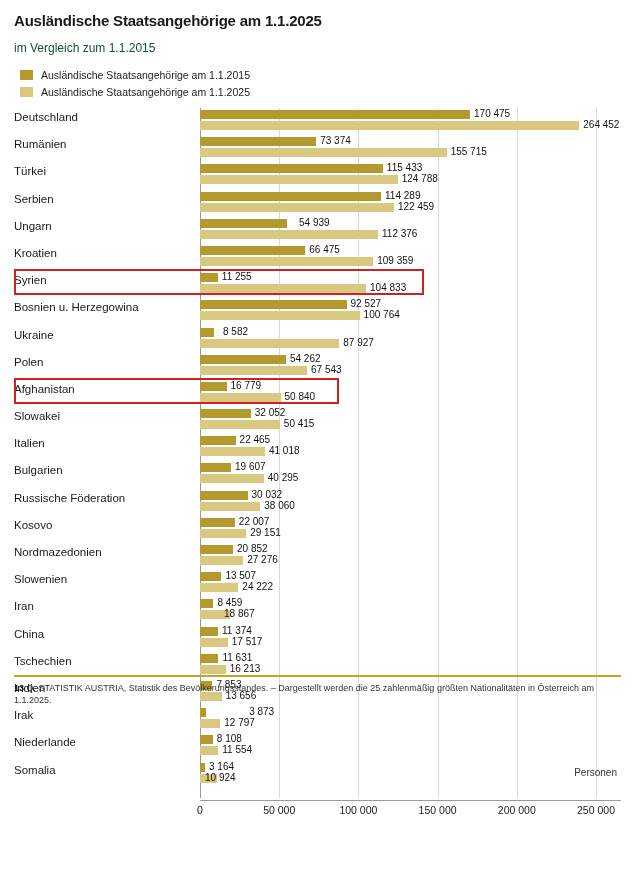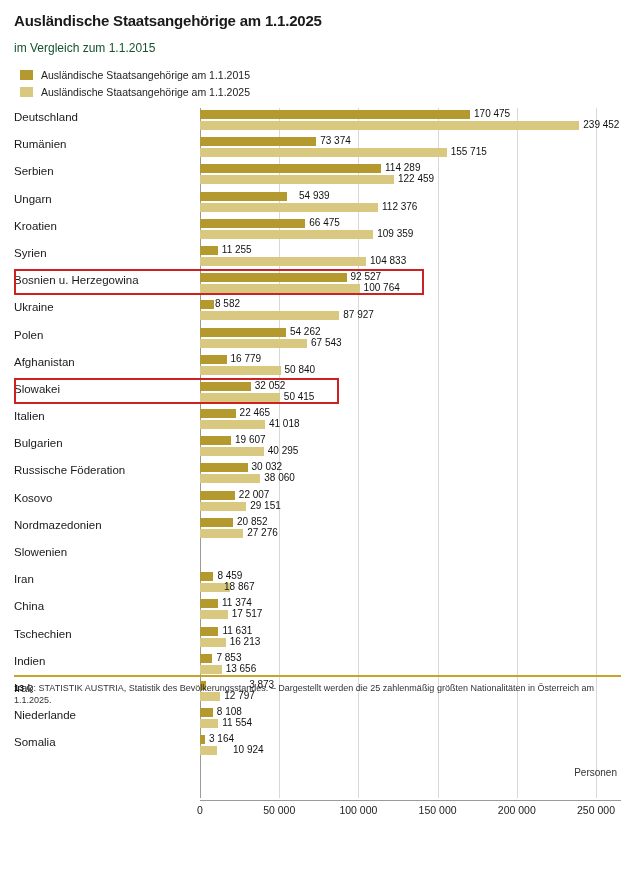--- a/index.html
+++ b/index.html
@@ -205,33 +205,42 @@
           <div class="gridline" style="left: 582px;"></div>
           <div class="gridline" style="left: 582px;"></div>
         </div>
       <div class="rows" id="rows">
           <div class="row">
             <div class="cat-label">Deutschland</div>
             <div class="bars">
               <div class="bar b2015" style="width: 270.032px; background: rgb(180, 153, 47);"></div>
               <div class="bar b2025" style="width: 379.292px; background: rgb(217, 200, 127);"></div>
               <div class="val v2015" style="left: 274.032px;">170 475</div>
-              <div class="val v2025" style="left: 383.292px;">239 452</div>
+              <div class="val v2025" style="left: 383.292px;">264 452</div>
             </div>
           </div>
           <div class="row">
             <div class="cat-label">Rumänien</div>
             <div class="bars">
               <div class="bar b2015" style="width: 116.224px; background: rgb(180, 153, 47);"></div>
               <div class="bar b2025" style="width: 246.653px; background: rgb(217, 200, 127);"></div>
               <div class="val v2015" style="left: 120.224px;">73 374</div>
               <div class="val v2025" style="left: 250.653px;">155 715</div>
             </div>
           </div>
           <div class="row">
+            <div class="cat-label">Türkei</div>
+            <div class="bars">
+              <div class="bar b2015" style="width: 182.846px; background: rgb(180, 153, 47);"></div>
+              <div class="bar b2025" style="width: 197.664px; background: rgb(217, 200, 127);"></div>
+              <div class="val v2015" style="left: 186.846px;">115 433</div>
+              <div class="val v2025" style="left: 201.664px;">124 788</div>
+            </div>
+          </div>
+          <div class="row">
             <div class="cat-label">Serbien</div>
             <div class="bars">
               <div class="bar b2015" style="width: 181.034px; background: rgb(180, 153, 47);"></div>
               <div class="bar b2025" style="width: 193.975px; background: rgb(217, 200, 127);"></div>
               <div class="val v2015" style="left: 185.034px;">114 289</div>
               <div class="val v2025" style="left: 197.975px;">122 459</div>
             </div>
           </div>
           <div class="row">
             <div class="cat-label">Ungarn</div>
@@ -267,21 +276,21 @@
               <div class="bar b2025" style="width: 159.61px; background: rgb(217, 200, 127);"></div>
               <div class="val v2015" style="left: 150.563px;">92 527</div>
               <div class="val v2025" style="left: 163.61px;">100 764</div>
             </div>
           </div>
           <div class="row">
             <div class="cat-label">Ukraine</div>
             <div class="bars">
               <div class="bar b2015" style="width: 13.5939px; background: rgb(180, 153, 47);"></div>
               <div class="bar b2025" style="width: 139.276px; background: rgb(217, 200, 127);"></div>
-              <div class="val v2015" style="left: 15px;">8 582</div>
+              <div class="val v2015" style="left: 23px;">8 582</div>
               <div class="val v2025" style="left: 143.276px;">87 927</div>
             </div>
           </div>
           <div class="row">
             <div class="cat-label">Polen</div>
             <div class="bars">
               <div class="bar b2015" style="width: 85.951px; background: rgb(180, 153, 47);"></div>
               <div class="bar b2025" style="width: 106.988px; background: rgb(217, 200, 127);"></div>
               <div class="val v2015" style="left: 89.951px;">54 262</div>
               <div class="val v2025" style="left: 110.988px;">67 543</div>
@@ -345,20 +354,26 @@
             <div class="cat-label">Nordmazedonien</div>
             <div class="bars">
               <div class="bar b2015" style="width: 33.0296px; background: rgb(180, 153, 47);"></div>
               <div class="bar b2025" style="width: 43.2052px; background: rgb(217, 200, 127);"></div>
               <div class="val v2015" style="left: 37.0296px;">20 852</div>
               <div class="val v2025" style="left: 47.2052px;">27 276</div>
             </div>
           </div>
           <div class="row">
             <div class="cat-label">Slowenien</div>
+            <div class="bars">
+              <div class="bar b2015" style="width: 21.3951px; background: rgb(180, 153, 47);"></div>
+              <div class="bar b2025" style="width: 38.3676px; background: rgb(217, 200, 127);"></div>
+              <div class="val v2015" style="left: 25.3951px;">13 507</div>
+              <div class="val v2025" style="left: 42.3676px;">24 222</div>
+            </div>
           </div>
           <div class="row">
             <div class="cat-label">Iran</div>
             <div class="bars">
               <div class="bar b2015" style="width: 13.3991px; background: rgb(180, 153, 47);"></div>
               <div class="bar b2025" style="width: 29.8853px; background: rgb(217, 200, 127);"></div>
               <div class="val v2015" style="left: 17.3991px;">8 459</div>
               <div class="val v2025" style="left: 24px; text-align: center;">18 867</div>
             </div>
           </div>
@@ -406,21 +421,21 @@
               <div class="val v2015" style="left: 16.8431px;">8 108</div>
               <div class="val v2025" style="left: 22.3015px;">11 554</div>
             </div>
           </div>
           <div class="row">
             <div class="cat-label">Somalia</div>
             <div class="bars">
               <div class="bar b2015" style="width: 5.01178px; background: rgb(180, 153, 47);"></div>
               <div class="bar b2025" style="width: 17.3036px; background: rgb(217, 200, 127);"></div>
               <div class="val v2015" style="left: 9.01178px;">3 164</div>
-              <div class="val v2025" style="left: 33px;">10 924</div>
+              <div class="val v2025" style="left: 5px;">10 924</div>
             </div>
           </div>
         </div>
       <div id="highlights">
           <div class="highlight" style="left: 0px; top: 161.2px; height: 26.2px; width: 410.055px; border-color: rgb(204, 34, 34);"></div>
           <div class="highlight" style="left: 0px; top: 270px; height: 26.2px; width: 324.531px; border-color: rgb(204, 34, 34);"></div>
         </div>
       <span class="unit" style="bottom:20px;">Personen</span>
     </div>
     <div class="axis">

